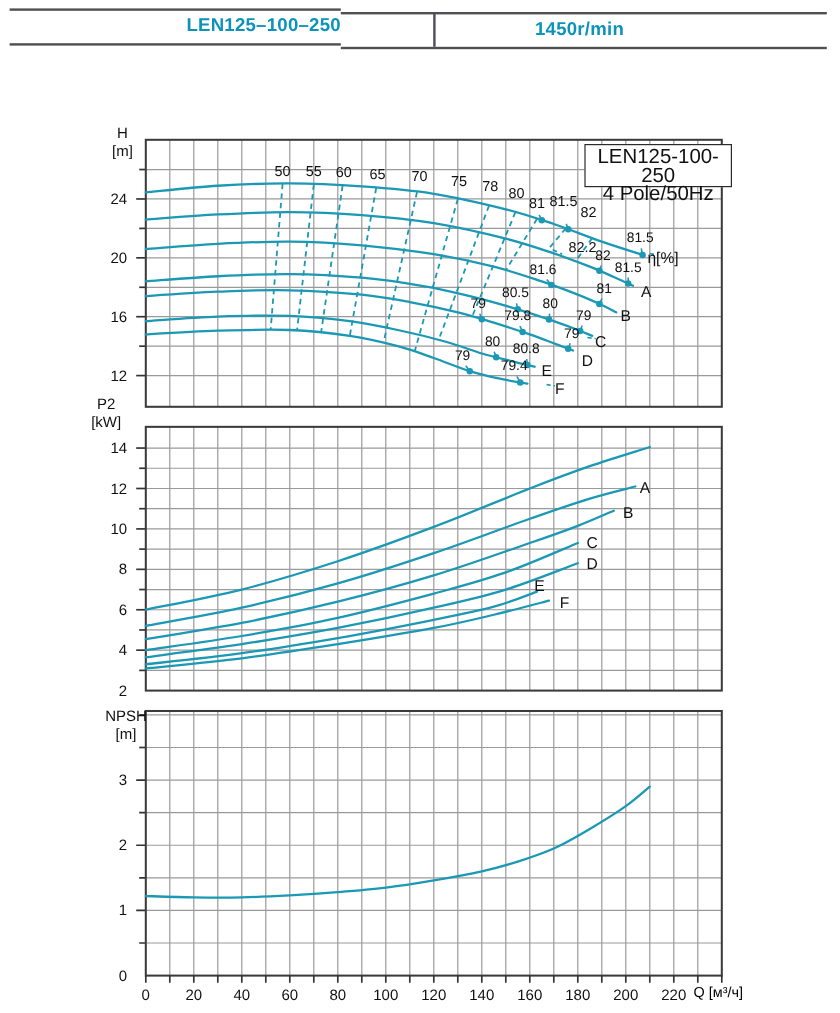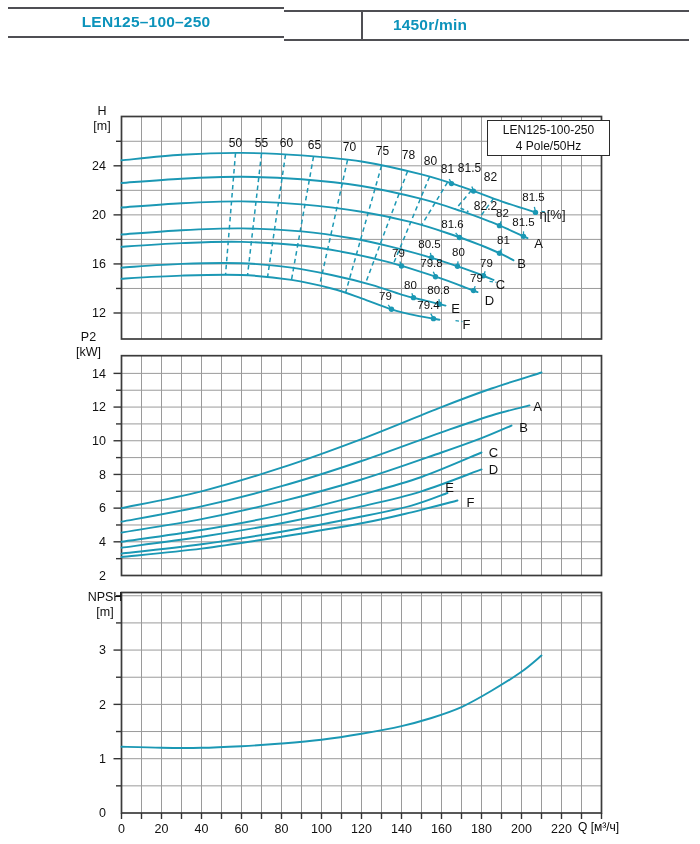--- a/index.html
+++ b/index.html
@@ -1,23 +1,23 @@
 <!DOCTYPE html>
 <html><head>
 <meta charset="utf-8">
 <style>
   html,body{margin:0;padding:0;background:#ffffff;}
   .page{position:relative;width:700px;height:844px;background:#fff;
         font-family:"Liberation Sans","DejaVu Sans",sans-serif;overflow:hidden;}
   .hline{position:absolute;background:#4f4f54;height:2.4px;}
   .vline{position:absolute;background:#4f4f54;width:2px;}
-  .hcell{position:absolute;text-align:center;font-weight:bold;font-size:15.5px;color:#0c93bb;letter-spacing:.2px;}
+  .hcell{position:absolute;text-align:right;font-weight:bold;font-size:15.5px;color:#0c93bb;letter-spacing:.2px;}
   .axis-title{position:absolute;text-align:center;font-size:12.5px;color:#111;line-height:15px;}
   .legend{position:absolute;left:487px;top:120px;width:121px;height:32px;background:#fff;
-          border:1.6px solid #2b2b2b;text-align:center;font-size:12px;color:#111;
+          border:1.6px solid #2b2b2b;text-align:center;font-size:17px;color:#111;
           line-height:15.5px;padding-top:2px;z-index:5;}
   .qlabel{position:absolute;left:578px;top:820px;font-size:12px;color:#000000;}
   svg{position:absolute;left:0;top:0;}
 </style>
 </head>
 <body>
 
 <div class="page">
 
   <div>

